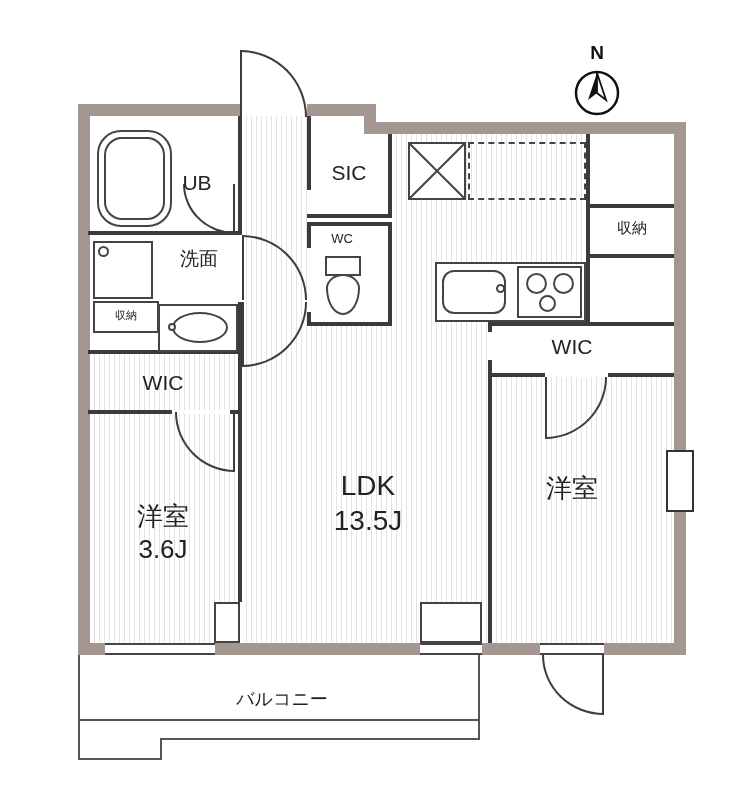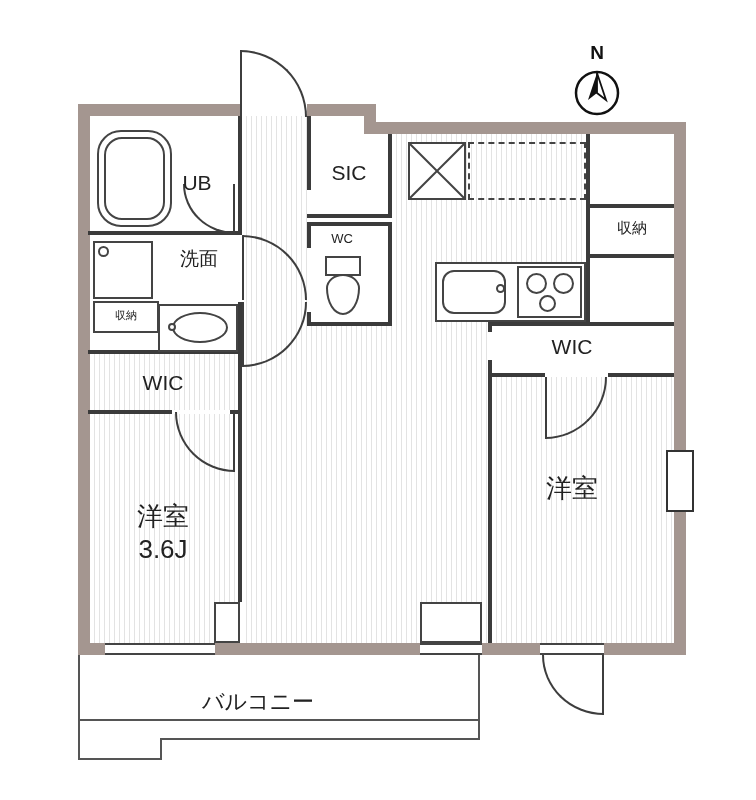--- a/index.html
+++ b/index.html
@@ -120,27 +120,29 @@
   <div class="lbl" style="left:160px;top:247px;width:78px;font-size:19px;">洗面</div>
   <div class="lbl" style="left:93px;top:309px;width:66px;font-size:11px;">収納</div>
   <div class="lbl" style="left:126px;top:370px;width:74px;font-size:21px;">WIC</div>
   <div class="lbl two" style="left:88px;top:500px;width:150px;font-size:26px;">
     <span>洋室</span>
     <span>3.6J</span>
   </div>
   <div class="lbl" style="left:315px;top:160px;width:68px;font-size:21px;">SIC</div>
   <div class="lbl" style="left:320px;top:231px;width:44px;font-size:13px;">WC</div>
   <div class="lbl two" style="left:280px;top:468px;width:176px;font-size:28px;">
+    <span>LDK</span>
+    <span>13.5J</span>
   </div>
   <div class="lbl" style="left:590px;top:219px;width:84px;font-size:15px;">収納</div>
   <div class="lbl" style="left:528px;top:334px;width:88px;font-size:21px;">WIC</div>
   <div class="lbl two" style="left:492px;top:472px;width:160px;font-size:26px;">
     <span>洋室</span>
   </div>
-  <div class="lbl" style="left:188px;top:688px;width:140px;font-size:22px;">バルコニー</div>
+  <div class="lbl" style="left:212px;top:688px;width:140px;font-size:18px;">バルコニー</div>
 
   <div class="compass">
     <span class="n">N</span>
     <svg width="54" height="54" viewBox="0 0 54 54">
       <circle cx="27" cy="28" r="21" fill="#ffffff" stroke="#111" stroke-width="2.5"></circle>
       <polygon points="27,8 18,35 27,28" fill="#111"></polygon>
       <polygon points="27,8 36,35 27,28" fill="#ffffff" stroke="#111" stroke-width="1.8"></polygon>
     </svg>
   </div>
 

